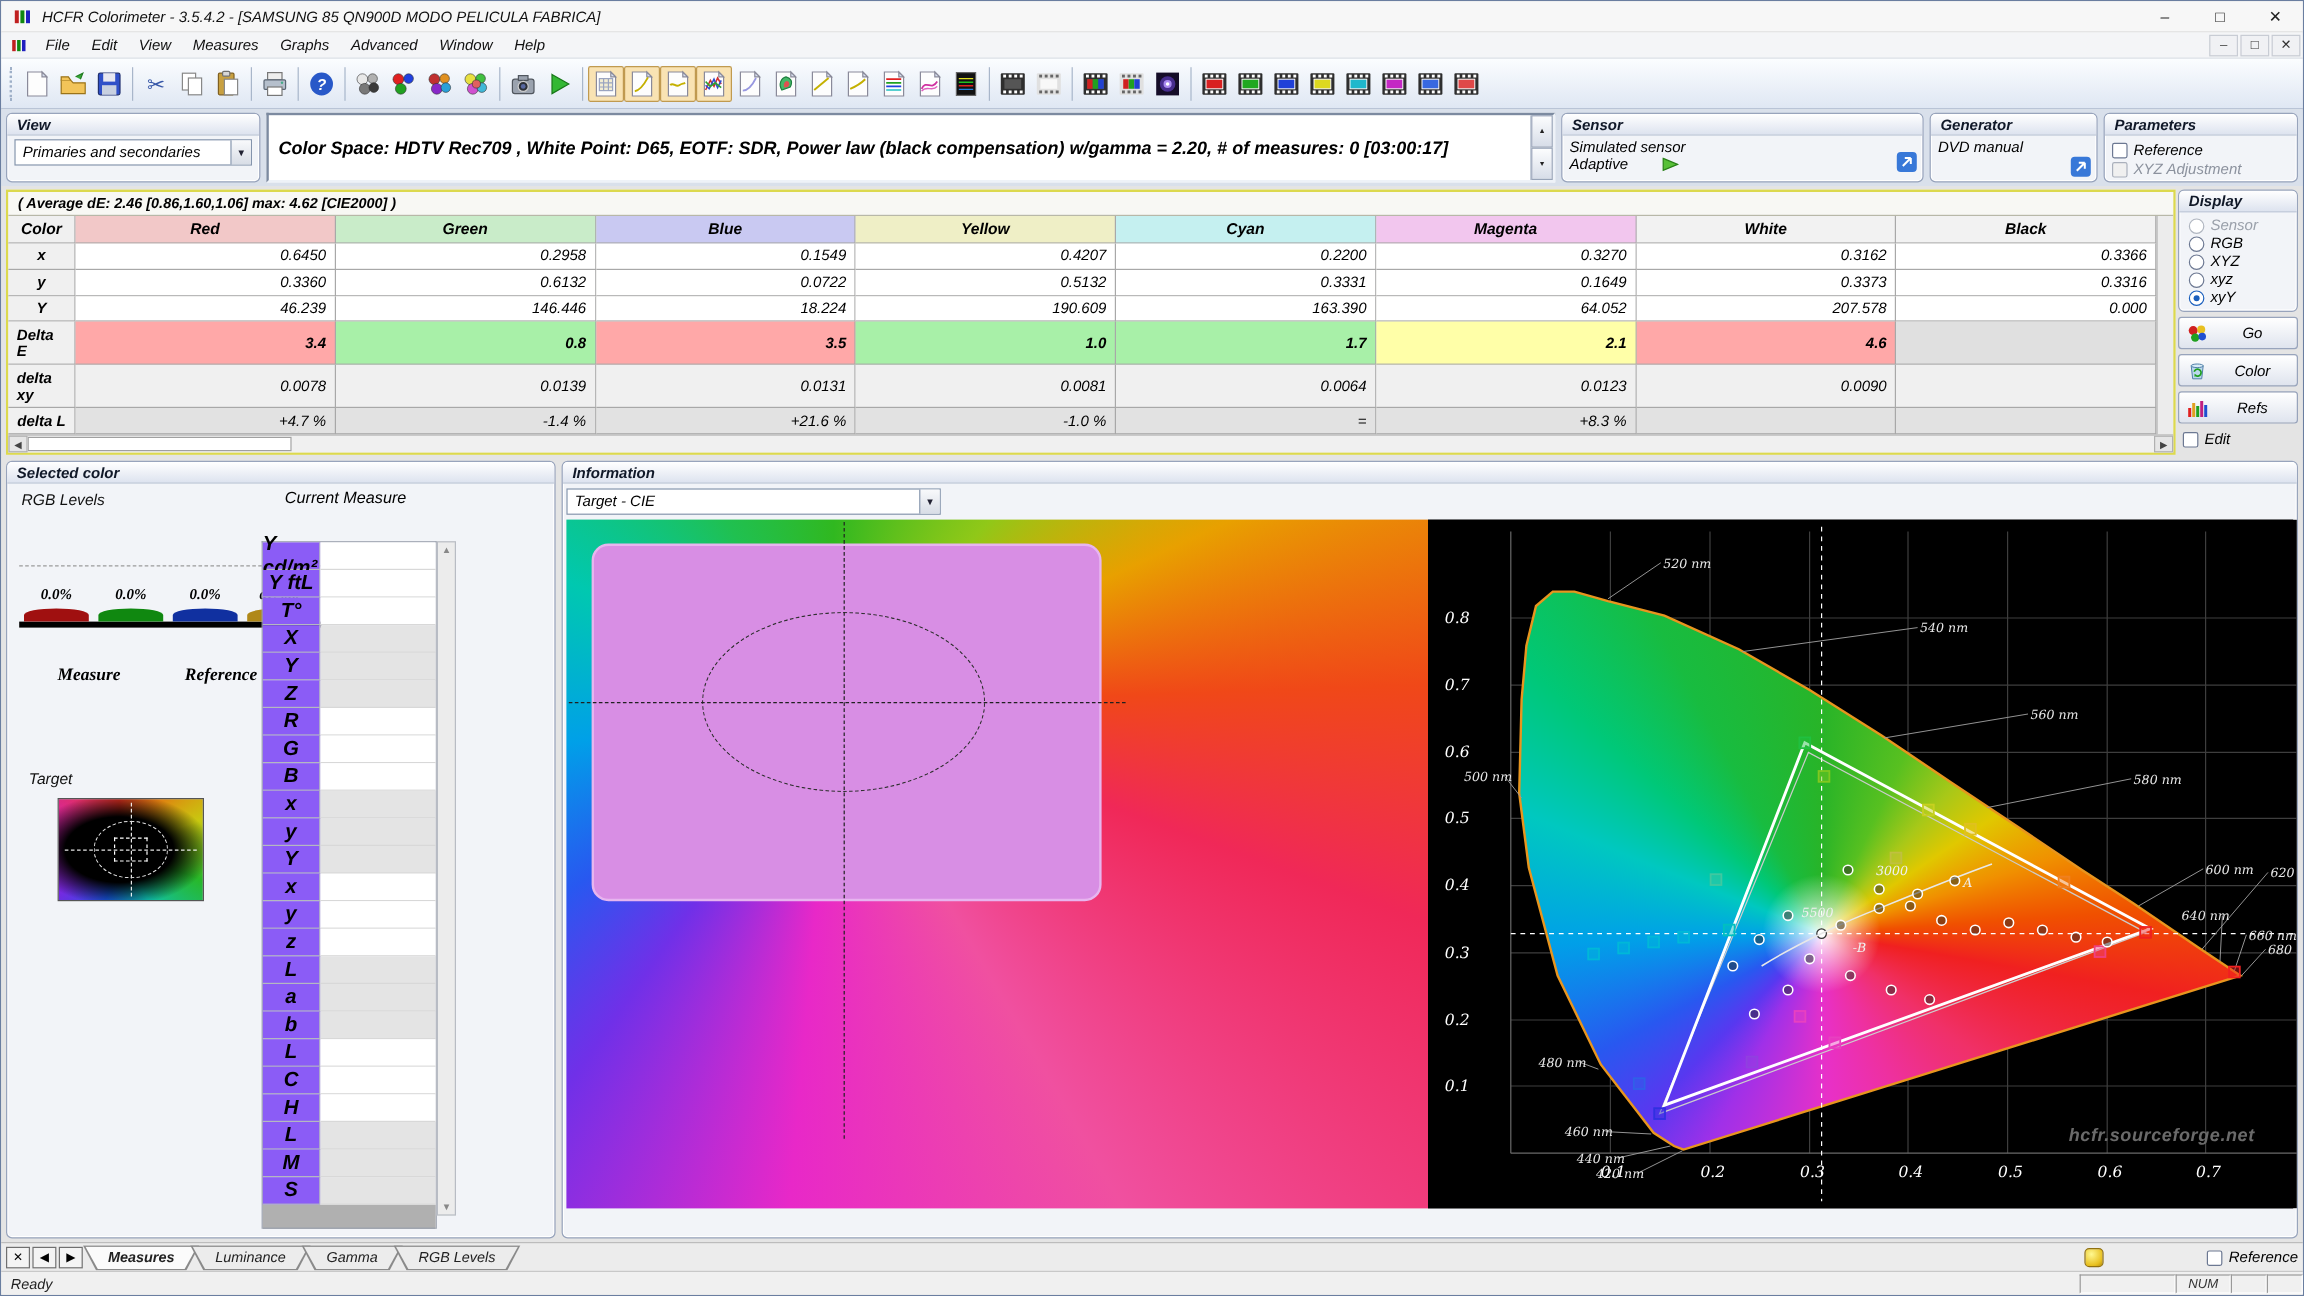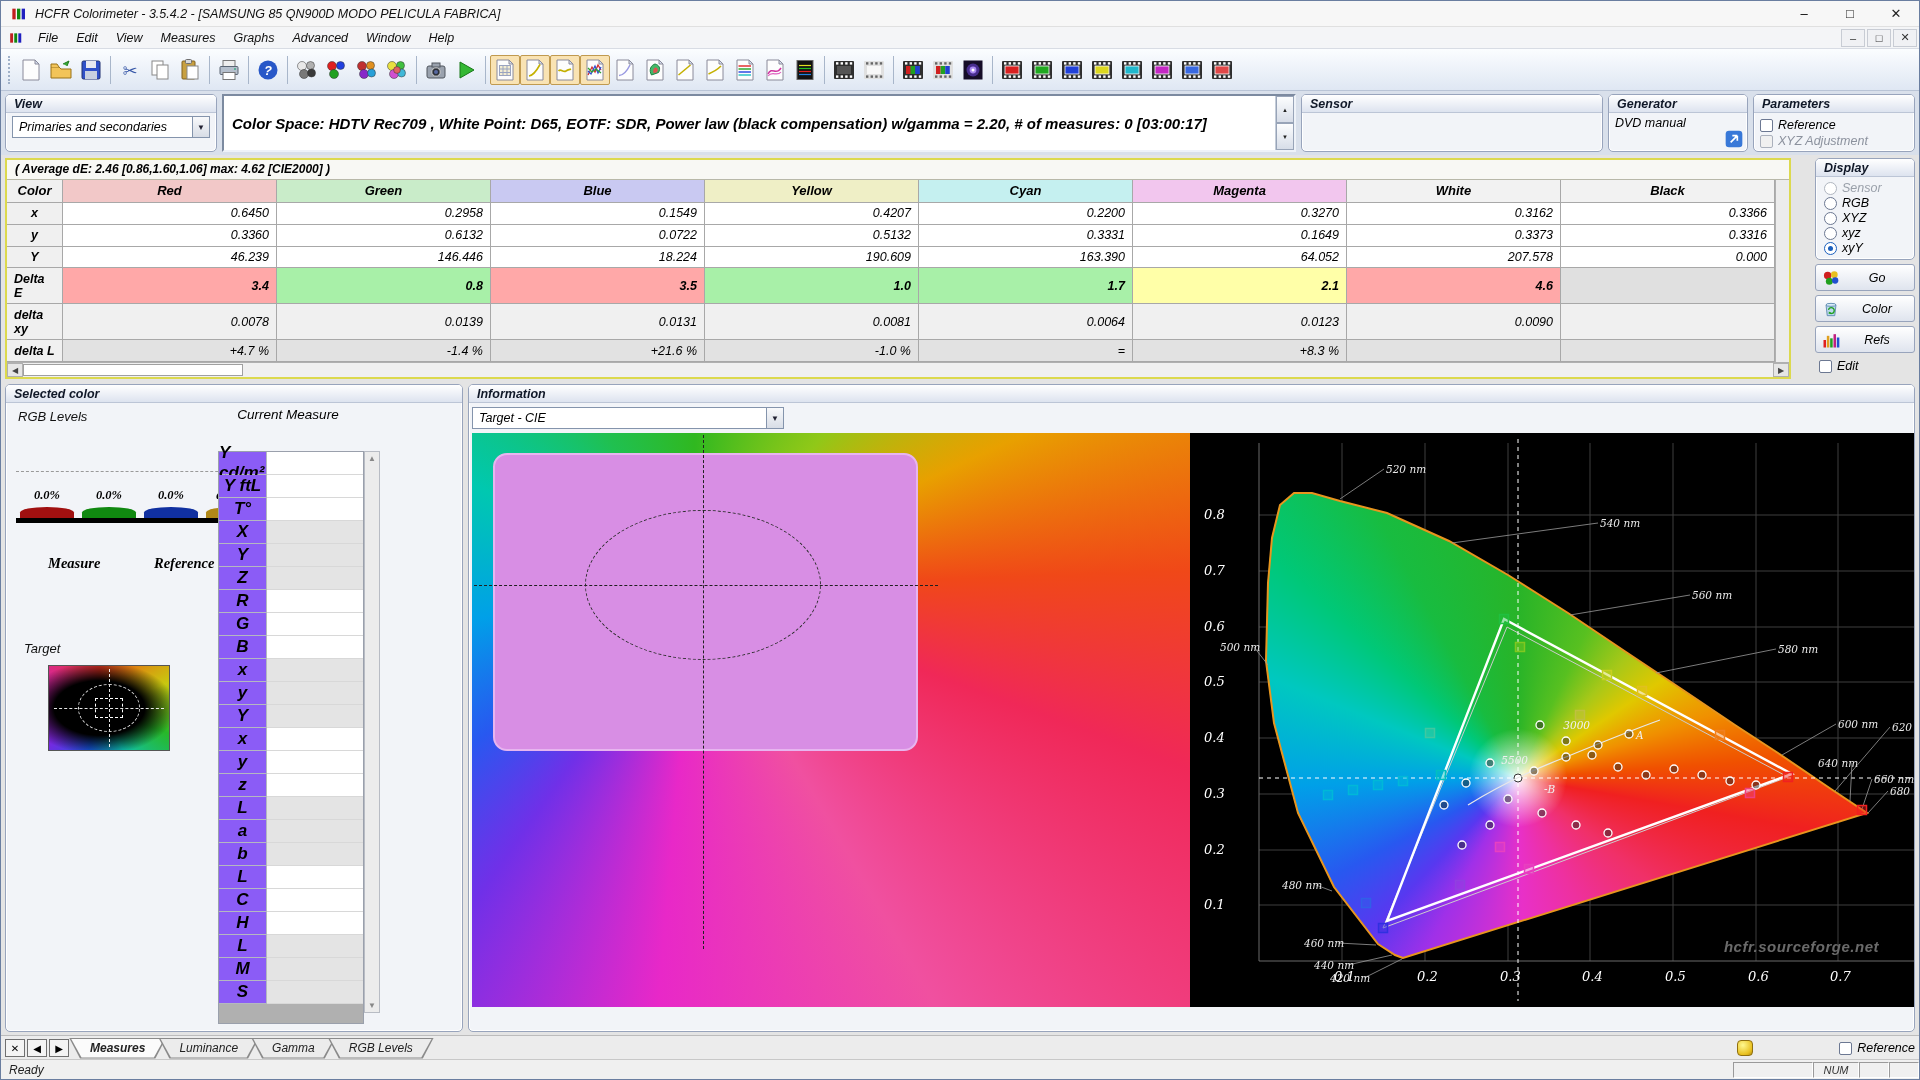--- a/index.html
+++ b/index.html
@@ -43,21 +43,21 @@
   .infoText { flex:1; display:flex; align-items:center; padding:0 8px; font-size:15px; font-weight:bold; color:#000; white-space:nowrap; overflow:hidden; }
   .spincol { width:19px; border-left:1px solid #c4ccd8; display:flex; flex-direction:column; }
   .spinbtn { flex:1; background:linear-gradient(#fcfdfe,#d7dde8); border:1px solid #98a4b8; font-size:6px; display:flex; align-items:center; justify-content:center; color:#222; }
   .minibtn { width:20px; height:20px; }
   .chkrow { display:flex; align-items:center; gap:5px; font-size:12.5px; margin:2px 0; }
   .chk { width:13px; height:13px; background:#fff; border:1px solid #6c7892; border-radius:2px; }
   .chkrow.dis { color:#8c929e; }
   .chkrow.dis .chk { border-color:#aab0bc; background:#f0f0f0; }
 
   
-  .mid { height:226px; background:#e4e4e4; display:flex; padding:3px 4px 2px; gap:24px; }
+  .mid { height:226px; background:#e4e4e4; display:flex; padding:3px 4px 2px; gap:2px; }
   .tableFrame { flex:1; border:2px solid #dcd94e; background:#f6f6f2; display:flex; flex-direction:column; }
   .tcaption { height:20px; font-weight:bold; font-size:12px; padding:2px 8px; background:#f8f8f4; border-bottom:1px solid #b8b8a8; }
   .mtbl { flex:1; display:flex; }
   .mtbl-grid { flex:1; display:grid; grid-template-columns:56px repeat(8,1fr); }
   .mcell { border-right:1px solid #a8a8a8; border-bottom:1px solid #a8a8a8; display:flex; align-items:center; padding:0 7px; font-size:12.5px; background:#fff; justify-content:flex-end; }
   .mhead { justify-content:center; font-weight:bold; font-size:13px; }
   .mlab  { justify-content:center; font-weight:bold; background:#f0f0f0; }
   .hscroll { height:15px; background:#f0f0f0; border-top:1px solid #b0b0b0; display:flex; }
   .harrow { width:16px; background:#e6e6e6; border:1px solid #b0b0b0; font-size:8px; display:flex; align-items:center; justify-content:center; color:#444; }
   .hthumb { width:220px; background:#fff; border:1px solid #a0a0a0; margin:1px 0; }
@@ -579,20 +579,33 @@
     </div>
     <div class="infoWrap">
       <div class="infoText">Color Space: HDTV Rec709 , White Point: D65, EOTF:  SDR, Power law (black compensation) w/gamma = 2.20, # of measures: 0 [03:00:17]</div>
       <div class="spincol">
         <div class="spinbtn">▲</div>
         <div class="spinbtn">▼</div>
       </div>
     </div>
     <div class="grp" style="width:302px">
       <div class="grp-h">Sensor</div>
+      <div class="grp-c" style="position:relative; font-size:12.5px">
+        <div>Simulated sensor</div>
+        <div style="display:flex; align-items:center; gap:28px">
+          <span>Adaptive</span>
+          <svg width="14" height="12" viewBox="0 0 14 12">
+              <path d="M1 1 L13 6 L1 11 Z" fill="#58c038" stroke="#2a8018"></path>
+            </svg>
+        </div>
+        <svg class="minibtn" style="position:absolute; right:3px; bottom:2px" viewBox="0 0 24 24">
+            <rect x="2" y="2" width="20" height="20" rx="4" fill="#3878d8"></rect>
+            <path d="M8 16 L16 8 M16 8 h-6 M16 8 v6" stroke="#fff" stroke-width="2" fill="none"></path>
+          </svg>
+      </div>
     </div>
     <div class="grp" style="width:140px">
       <div class="grp-h">Generator</div>
       <div class="grp-c" style="position:relative; font-size:12.5px; height:38px">
         <div>DVD manual</div>
         <svg class="minibtn" style="position:absolute; right:3px; bottom:2px" viewBox="0 0 24 24">
             <rect x="2" y="2" width="20" height="20" rx="4" fill="#3878d8"></rect>
             <path d="M8 16 L16 8 M16 8 h-6 M16 8 v6" stroke="#fff" stroke-width="2" fill="none"></path>
           </svg>
       </div>

